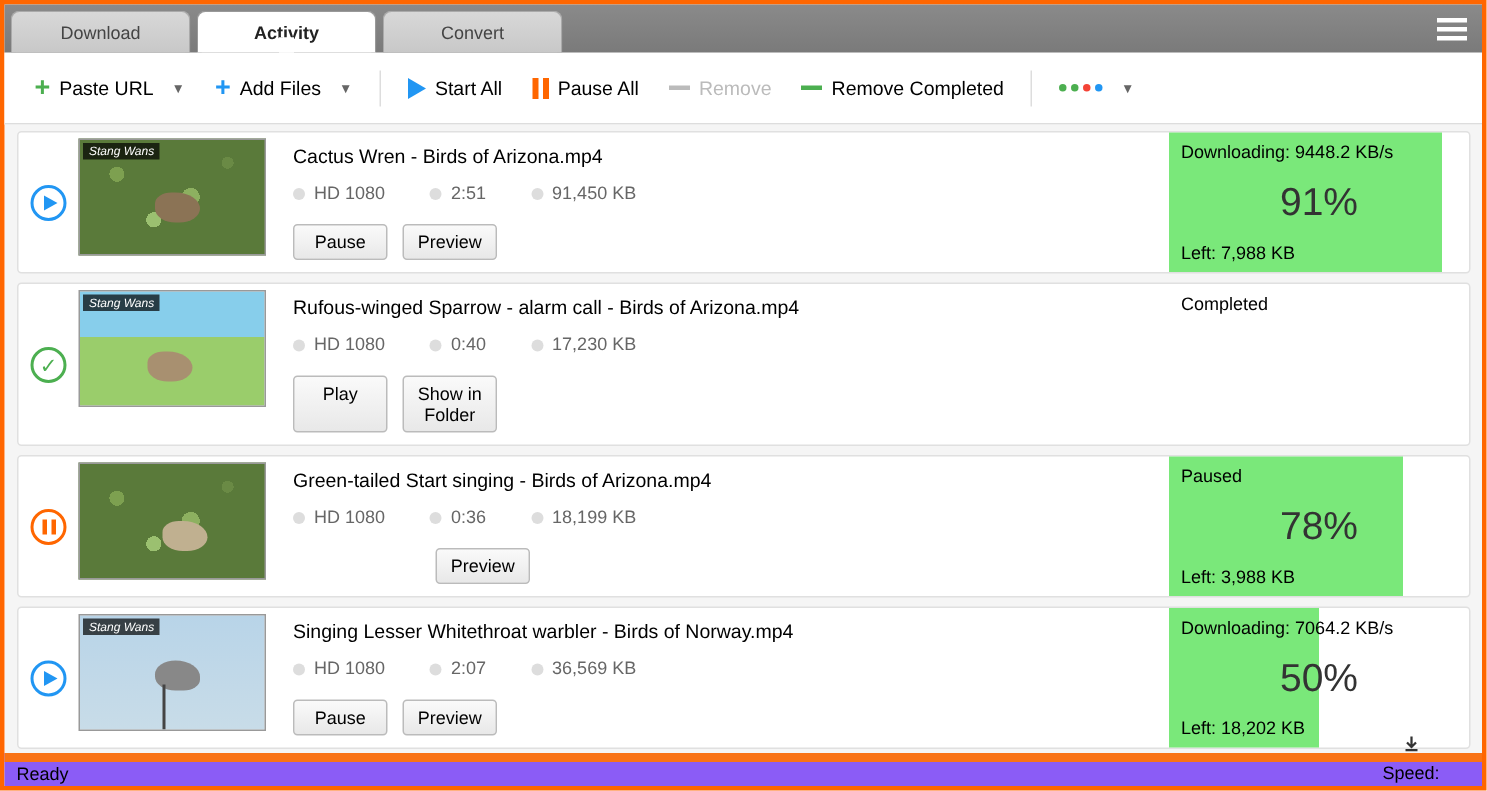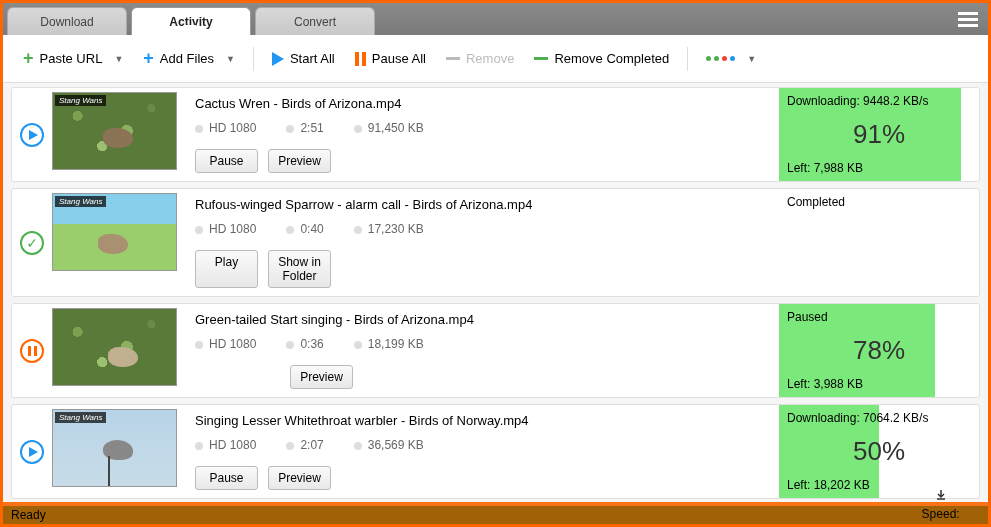--- a/index.html
+++ b/index.html
@@ -46,21 +46,21 @@
 .item-meta { display: flex; gap: 30px; color: #666; margin-bottom: 14px; }
 .meta-dot { width: 8px; height: 8px; border-radius: 50%; background: #ddd; display: inline-block; margin-right: 6px; vertical-align: middle; }
 .item-actions { display: flex; gap: 10px; }
 .action-btn { background: linear-gradient(#fafafa, #e8e8e8); border: 1px solid #bbb; border-radius: 3px; padding: 4px 0; font-size: 12px; cursor: pointer; width: 63px; text-align: center; }
 .item-status { width: 200px; position: relative; font-size: 12px; padding: 6px 8px; }
 .progress-fill { position: absolute; inset: 0; background: #7ae87a; z-index: 0; }
 .status-content { position: relative; z-index: 1; height: 100%; display: flex; flex-direction: column; }
 .status-top { font-size: 12px; }
 .status-pct { font-size: 26px; text-align: center; color: #333; flex: 1; display: flex; align-items: center; justify-content: center; }
 .status-bottom { font-size: 12px; }
-.statusbar { height: 22px; background: #a16207; border-top: 4px solid #f97316; display: flex; align-items: center; padding: 0 8px; font-size: 12px; justify-content: space-between; }
+.statusbar { height: 22px; background: #8b5cf6; border-top: 6px solid #f97316; display: flex; align-items: center; padding: 0 8px; font-size: 12px; justify-content: space-between; }
 .sb-mid { display: flex; align-items: center; gap: 6px; flex-direction: column; }
 </style>
 </head>
 <body>
 
 <div class="app">
   <div class="header-bar">
     <div class="tab inactive">Download</div>
     <div class="tab active">Activity</div>
     <div class="tab inactive">Convert</div>

